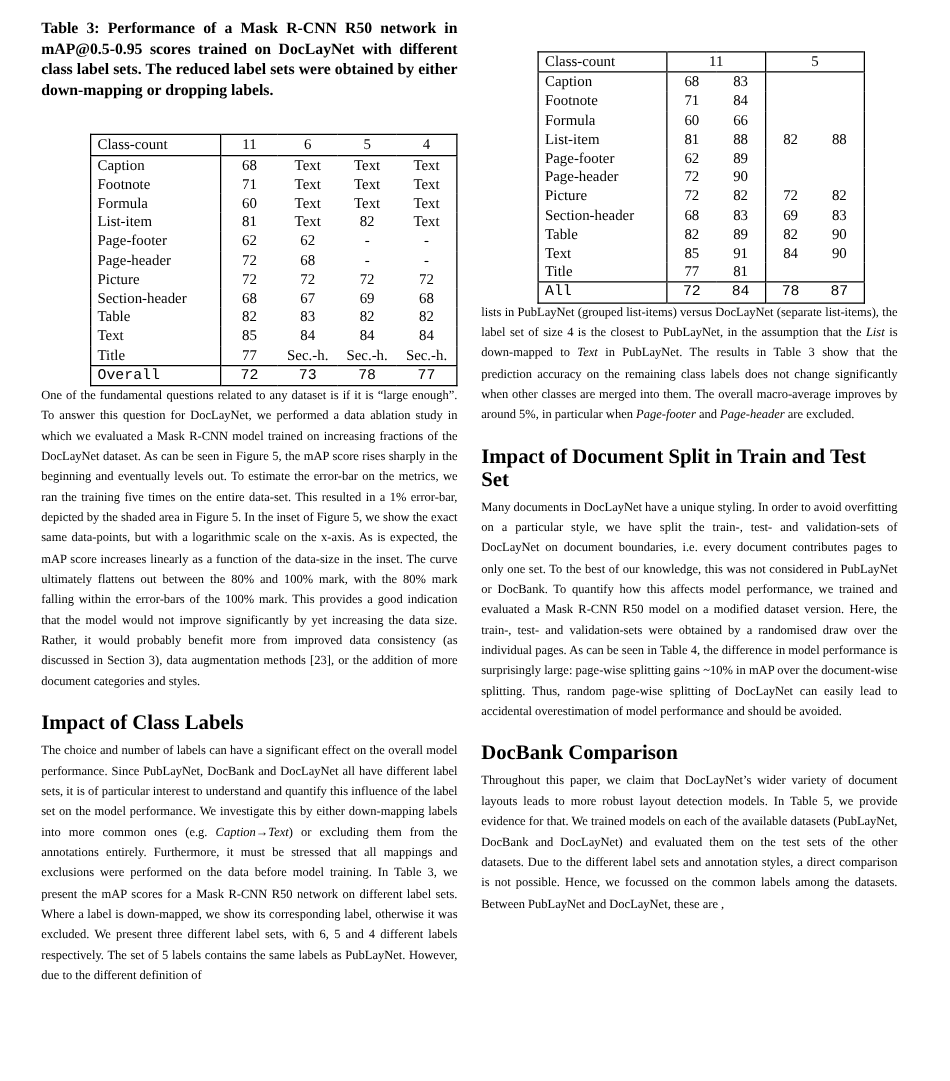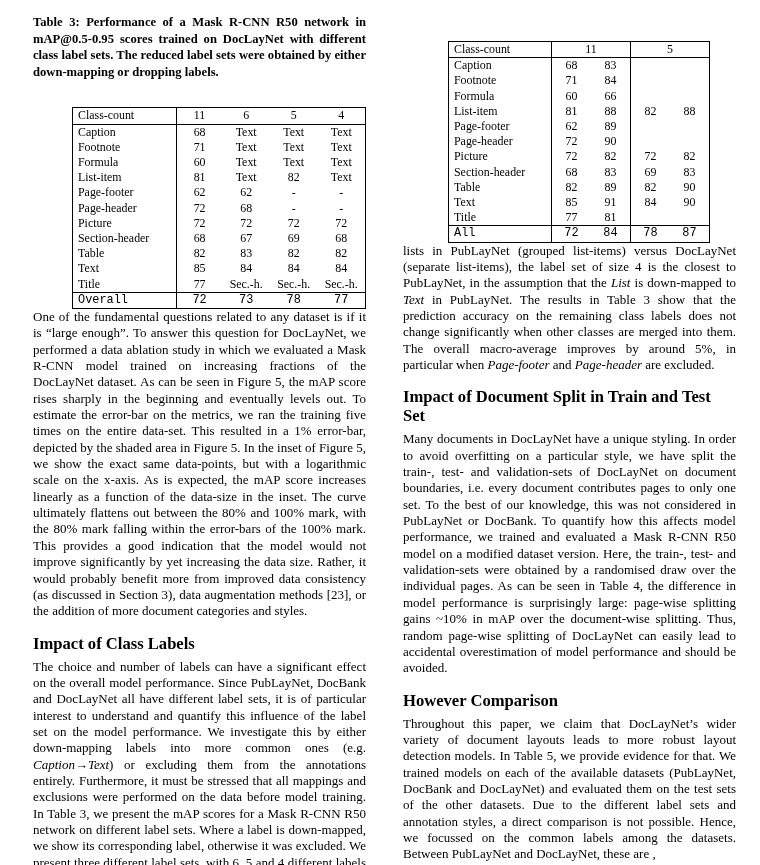--- a/index.html
+++ b/index.html
@@ -8,21 +8,21 @@
     width: 760px; height: 865px;
     overflow: hidden;
     color: #000;
     font-family: "Liberation Serif", "DejaVu Serif", serif;
   }
   .page {
     box-sizing: border-box;
     width: 760px; height: 644px;
     padding: 14px 33px 0 33px;
     display: flex;
-    gap: 37px;
+    gap: 19px;
   }
   .col { width: 333px; flex: 0 0 333px; }
 
   .table-caption {
     font-weight: bold;
     font-size: 12.6px;
     line-height: 16.6px;
     text-align: justify;
   }
 
@@ -54,21 +54,21 @@
   #table4 thead tr:last-child td:nth-child(3) { border-right: 1px solid #000; }
   #table4 tbody td:nth-child(3), #table4 tfoot td:nth-child(3) { border-right: 1px solid #000; }
 
   h2.section-heading {
     font-size: 16.6px;
     line-height: 19px;
     font-weight: bold;
     margin: 14px 0 6px 0;
   }
   p.body-text {
-    font-size: 13px;
+    font-size: 10px;
     line-height: 16.35px;
     text-align: justify;
     margin: 0;
   }
   .first-right-para { margin-top: 21px; }
 </style>
 </head>
 <body>
 
 <div class="page">
@@ -287,17 +287,17 @@
             </tr>
           </tfoot>
       </table>
     </div>
 
     <p class="body-text first-right-para">lists in PubLayNet (grouped list-items) versus DocLayNet (separate list-items), the label set of size 4 is the closest to PubLayNet, in the assumption that the <i>List</i> is down-mapped to <i>Text</i> in PubLayNet. The results in Table 3 show that the prediction accuracy on the remaining class labels does not change significantly when other classes are merged into them. The overall macro-average improves by around 5%, in particular when <i>Page-footer</i> and <i>Page-header</i> are excluded.</p>
 
     <h2 class="section-heading">Impact of Document Split in Train and Test Set</h2>
     <p class="body-text">Many documents in DocLayNet have a unique styling. In order to avoid overfitting on a particular style, we have split the train-, test- and validation-sets of DocLayNet on document boundaries, i.e. every document contributes pages to only one set. To the best of our knowledge, this was not considered in PubLayNet or DocBank. To quantify how this affects model performance, we trained and evaluated a Mask R-CNN R50 model on a modified dataset version. Here, the train-, test- and validation-sets were obtained by a randomised draw over the individual pages. As can be seen in Table 4, the difference in model performance is surprisingly large: page-wise splitting gains ~10% in mAP over the document-wise splitting. Thus, random page-wise splitting of DocLayNet can easily lead to accidental overestimation of model performance and should be avoided.</p>
 
-    <h2 class="section-heading">However Comparison</h2>
+    <h2 class="section-heading">DocBank Comparison</h2>
     <p class="body-text">Throughout this paper, we claim that DocLayNet’s wider variety of document layouts leads to more robust layout detection models. In Table 5, we provide evidence for that. We trained models on each of the available datasets (PubLayNet, DocBank and DocLayNet) and evaluated them on the test sets of the other datasets. Due to the different label sets and annotation styles, a direct comparison is not possible. Hence, we focussed on the common labels among the datasets. Between PubLayNet and DocLayNet, these are ,</p>
 
   </div>
 </div>
 
 </body></html>

